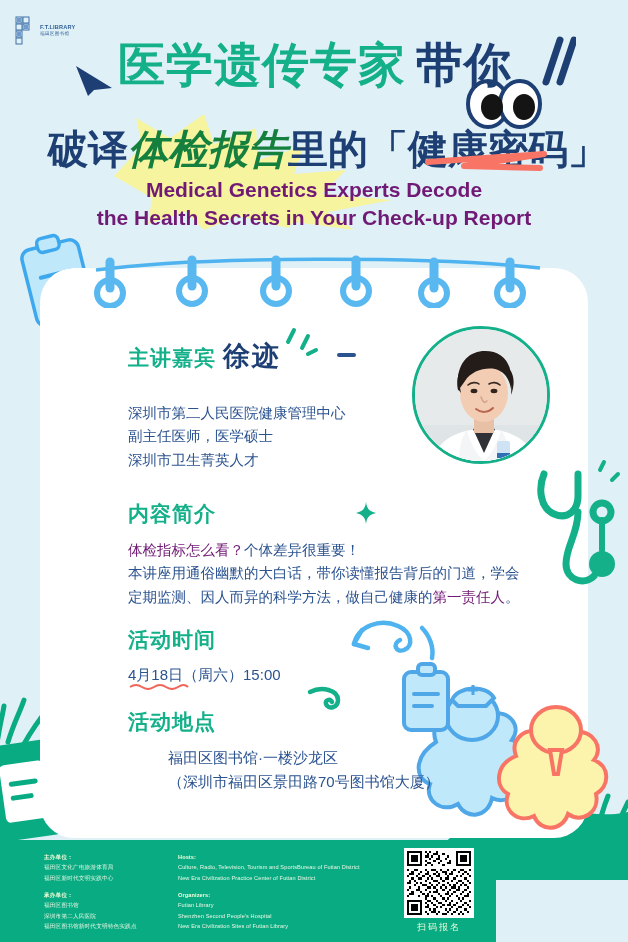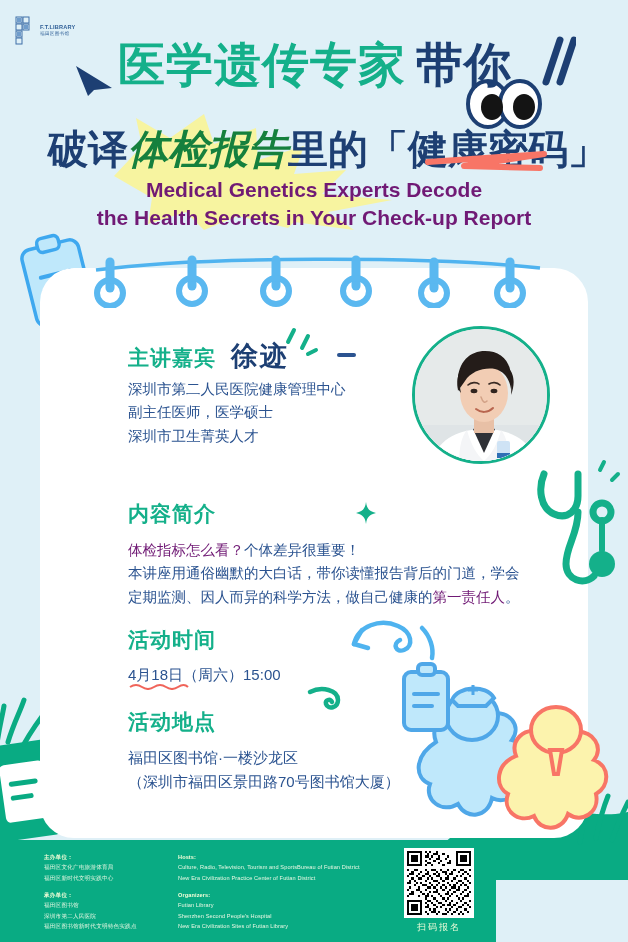--- a/index.html
+++ b/index.html
@@ -46,40 +46,40 @@
     position:absolute; left:40px; top:268px; width:548px; height:570px;
     background:#ffffff; border-radius:34px; z-index:3;
   }
   .card-in { position:absolute; inset:0; z-index:7; }
 
   
   .sec-h { color:#14b08a; font-size:21px; font-weight:bold; letter-spacing:1px; }
   .body-t { color:#2b5390; font-size:14.5px; line-height:1.62; }
 
   .spk { position:absolute; left:88px; top:70px; }
-  .spk-row { display:flex; align-items:baseline; gap:15px; }
+  .spk-row { display:flex; align-items:baseline; gap:7px; }
   .spk-name { color:#1d3f73; font-size:27px; font-weight:bold; letter-spacing:2px; }
-  .spk-lines { margin-top:4px; }
+  .spk-lines { margin-top:28px; }
 
   .photo {
     position:absolute; left:372px; top:58px; width:138px; height:138px;
     border-radius:50%; border:3px solid #14b08a; overflow:hidden; background:#e9eef0;
   }
   .photo svg { display:block; }
 
   .intro { position:absolute; left:88px; top:232px; }
   .intro .hi { color:#701a75; }
   .intro-p { margin-top:11px; width:398px; }
 
   .time { position:absolute; left:88px; top:358px; }
   .time-v { margin-top:9px; position:relative; display:inline-block; }
   .squig { position:absolute; left:0; top:19px; }
 
   .place { position:absolute; left:88px; top:440px; }
-  .place-v { margin-top:10px; }
+  .place-v { margin-top:10px;margin-left:40px; }
 
   
   .footer {
     position:absolute; left:0; bottom:0; width:496px; height:102px;
     background:#09ab83; z-index:9; overflow:hidden;
   }
   .f-col { position:absolute; color:#eaf9e4; }
   .f-cn { left:44px; top:12px; font-size:5.6px; line-height:1.85; letter-spacing:.2px; }
   .f-en { left:178px; top:12px; font-size:5.6px; line-height:1.85; letter-spacing:.1px; }
   .f-ttl { font-weight:bold; color:#f4ffd9; }

